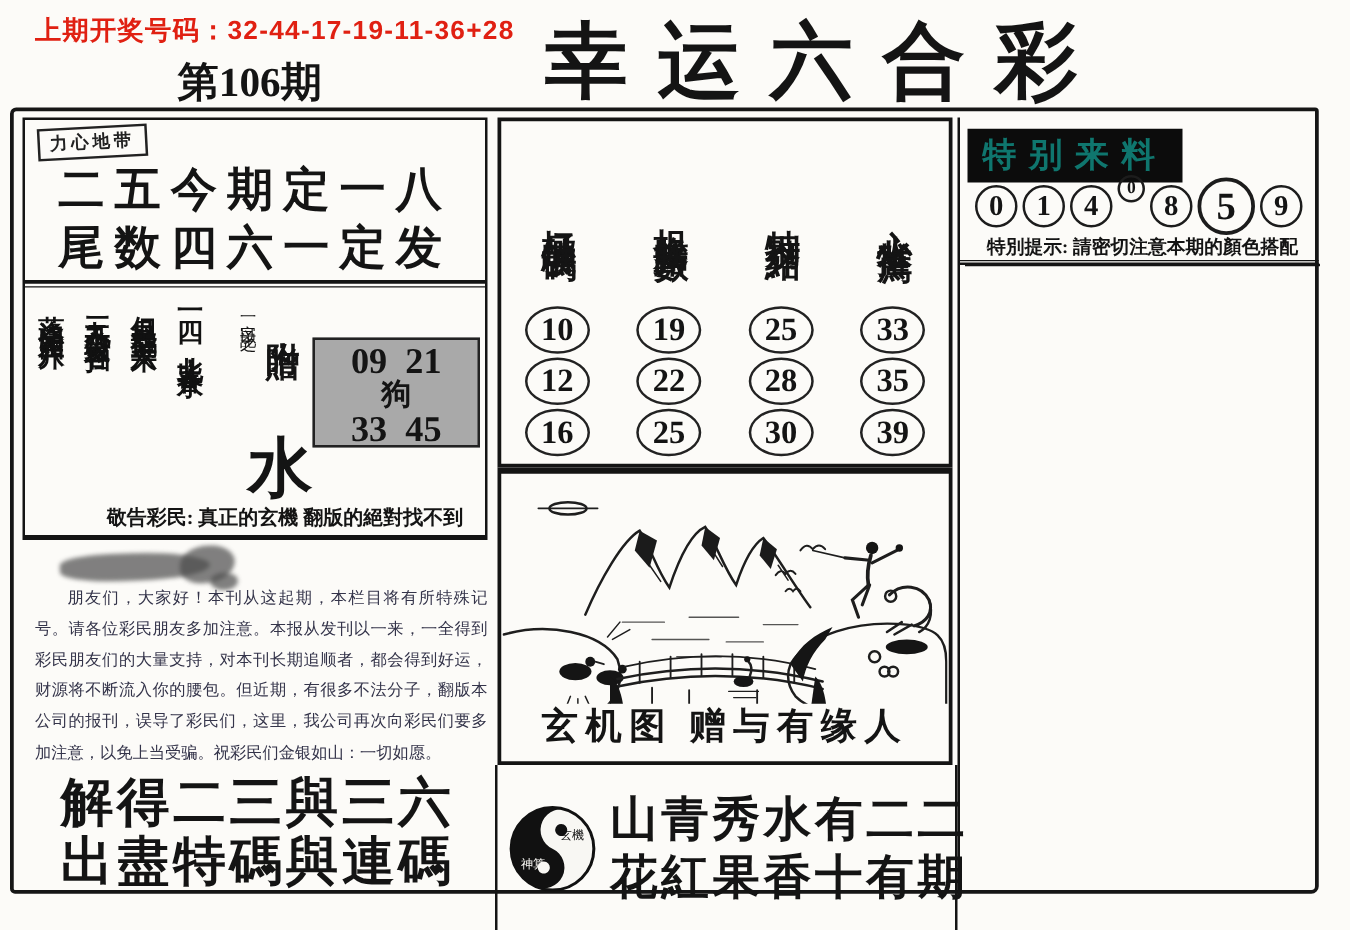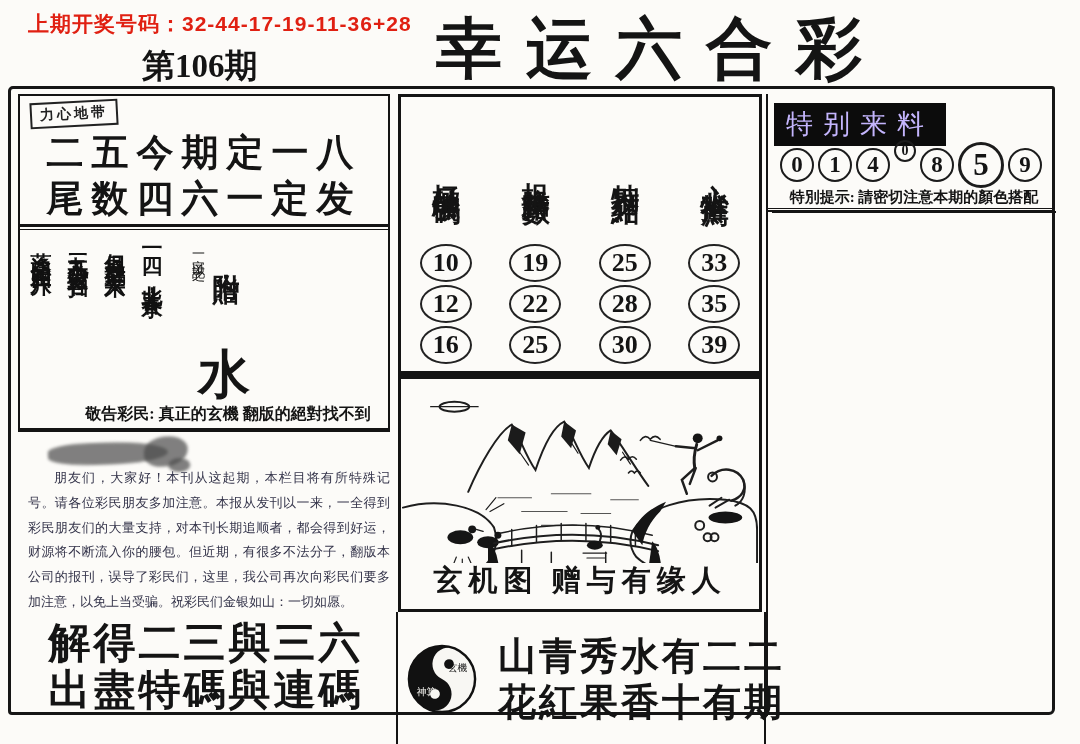--- a/index.html
+++ b/index.html
@@ -72,27 +72,27 @@
   #mystery-panel { left:398px; top:374px; width:364px; height:238px;
     border:3px solid #141414; border-top-width:5px; }
   #mystery-sketch { display:block; margin:2px auto 0; }
   #mystery-caption { text-align:center; font-weight:600; font-size:29px; letter-spacing:6px; margin-top:-2px; }
 
   
   #mid-couplet { left:396px; top:612px; width:370px; height:133px;
     border-left:2px solid #141414; border-right:2px solid #141414;
     display:flex; align-items:center; }
   #taiji { margin-left:8px; flex:0 0 auto; }
-  #mid-couplet-text { margin-left:20px; font-weight:700; font-size:38px; line-height:46px;
+  #mid-couplet-text { margin-left:10px; font-weight:700; font-size:38px; line-height:46px;
     letter-spacing:3px; white-space:nowrap; }
 
   
   #right-vline { left:766px; top:94px; height:622px; width:0; border-left:2px solid #141414; }
-  #special-label { left:774px; top:103px; background:#0c0c0c; color:#c4b5fd;
-    font-weight:400; font-size:27px; letter-spacing:10px; padding:3px 12px 4px; }
+  #special-label { left:774px; top:103px; background:#0c0c0c; color:#0f766e;
+    font-weight:700; font-size:27px; letter-spacing:10px; padding:3px 12px 4px; }
   #digits { left:780px; top:142px; width:272px; display:flex; align-items:center; gap:4px; }
   .digit { border:2px solid #1c1c1c; border-radius:50%; display:flex; align-items:center;
     justify-content:center; font-weight:700; font-size:23px; width:34px; height:34px; flex:0 0 auto; }
   .digit.small { width:22px; height:22px; font-size:14px; margin-top:-28px; }
   .digit.large { width:46px; height:46px; font-size:31px; border-width:3px; }
   #special-tip { left:772px; top:188px; width:284px; text-align:center; font-weight:700;
     font-size:15px; padding-bottom:4px; border-bottom:2px solid #141414; }
   #right-divider { left:768px; top:208px; width:287px; height:4px;
     border-top:1px solid #141414; border-bottom:2px solid #141414; }
 </style>
@@ -117,20 +117,25 @@
   </div>
 
   <div id="poem-col-1" class="abs vert poem-col">一四　北皆春水，</div>
   <div id="poem-col-2" class="abs vert poem-col">但見群鵝三六来，</div>
   <div id="poem-col-3" class="abs vert poem-col">三九不曾缘客扫，</div>
   <div id="poem-col-4" class="abs vert poem-col">蓬门金始四八开。</div>
   <div id="gift-note" class="abs vert">一字以記之</div>
   <div id="gift-label" class="abs vert">附贈：</div>
   <div id="gift-char" class="abs">水</div>
 
+  <div id="gift-box" class="abs">
+    <div class="gift-row">09  21</div>
+    <div id="gift-zodiac">狗</div>
+    <div class="gift-row">33  45</div>
+  </div>
 
   <div id="notice" class="abs">敬告彩民: 真正的玄機 翻版的絕對找不到</div>
 
   <div id="smudge" class="abs">
     <div class="blob b1"></div>
     <div class="blob b2"></div>
     <div class="blob b3"></div>
   </div>
 
   <div id="paragraph" class="abs">朋友们，大家好！本刊从这起期，本栏目将有所特殊记号。请各位彩民朋友多加注意。本报从发刊以一来，一全得到彩民朋友们的大量支持，对本刊长期追顺者，都会得到好运，财源将不断流入你的腰包。但近期，有很多不法分子，翻版本公司的报刊，误导了彩民们，这里，我公司再次向彩民们要多加注意，以免上当受骗。祝彩民们金银如山：一切如愿。</div>

